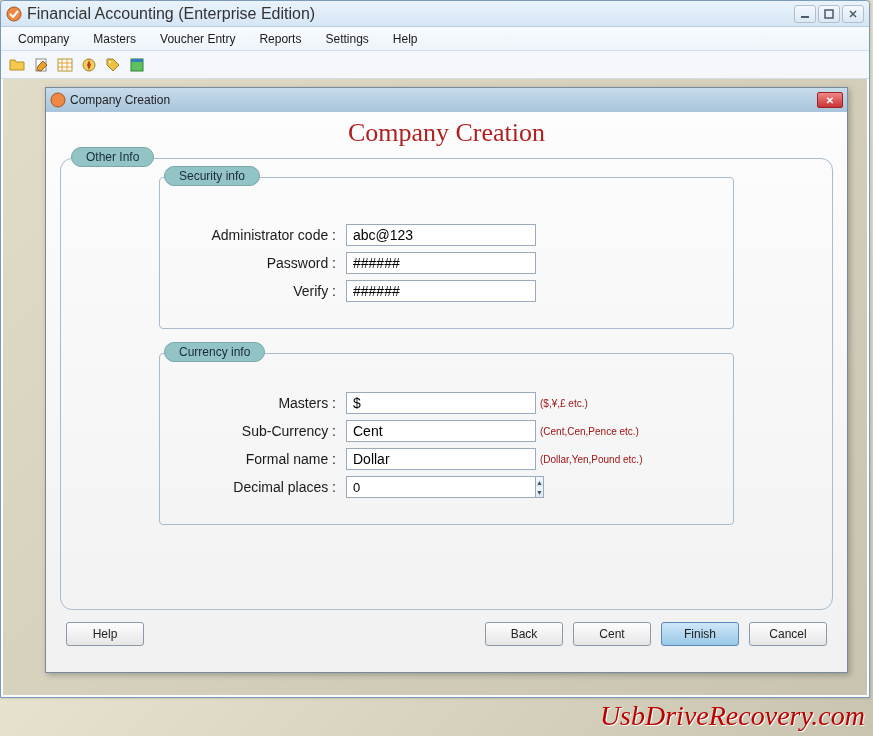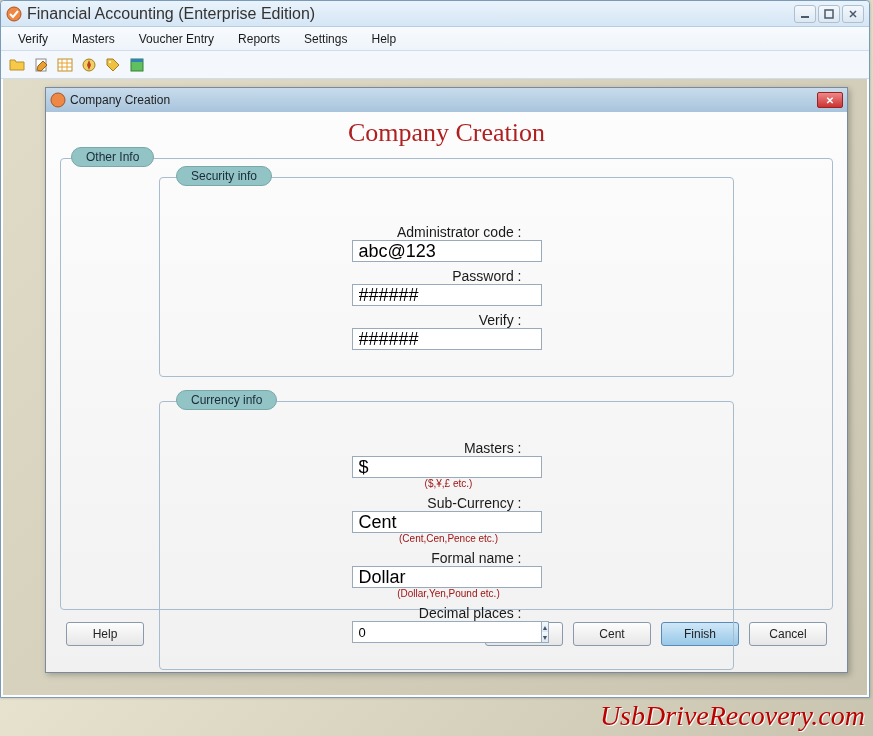--- a/index.html
+++ b/index.html
@@ -24,29 +24,29 @@
 
 .dialog { position: absolute; top: 8px; left: 42px; width: 803px; height: 586px; background: linear-gradient(#fdfdfd,#f1f1f1); border: 1px solid #7a8a9a; box-shadow: 2px 2px 6px rgba(0,0,0,.25); }
 .dialog-titlebar { height: 24px; background: linear-gradient(#c8dcec,#a8c4dc); display: flex; align-items: center; padding: 0 4px; }
 .dialog-titlebar .dlg-icon { width: 16px; height: 16px; margin-right: 4px; }
 .dialog-titlebar .dlg-title { font-size: 12px; color: #222; flex: 1; }
 .dlg-close { width: 26px; height: 16px; background: linear-gradient(#e88,#c33); border: 1px solid #922; border-radius: 2px; display: flex; align-items: center; justify-content: center; color: #fff; font-size: 10px; font-weight: bold; cursor: pointer; }
 
 .dialog-body { padding: 6px 14px 14px; }
 .dlg-heading { text-align: center; font-family: 'Times New Roman', serif; font-size: 26px; color: #b02020; font-weight: normal; margin-bottom: 4px; }
 
-.group-outer { border: 1px solid #a8bccf; border-radius: 4px; padding: 18px 18px 14px; margin-top: 10px; position: relative; height: 452px; }
+.group-outer { border: 1px solid #a8bccf; border-radius: 12px; padding: 18px 18px 14px; margin-top: 10px; position: relative; height: 452px; }
 .legend { position: absolute; top: -12px; left: 10px; background: #92c3c5; border-radius: 10px; padding: 2px 14px; font-size: 12px; color: #1a2a3a; border: 1px solid #7aa8aa; }
 
 .group-inner { border: 1px solid #a8bccf; border-radius: 4px; padding: 26px 16px 20px; margin: 0 80px 24px; position: relative; }
-.group-inner .legend { left: 16px; }
-
-.form-row { display: flex; align-items: center; margin: 6px 0; flex-direction: column; }
+.group-inner .legend { left: 4px; }
+
+.form-row { display: flex; align-items: center; margin: 6px 0; }
 .form-label { width: 170px; text-align: right; padding-right: 10px; font-size: 14px; color: #1a1a1a; }
-.form-input { width: 190px; height: 22px; border: 1px solid #9ab; background: #fff; padding: 0 6px; font-size: 18px; }
+.form-input { width: 190px; height: 22px; border: 1px solid #9ab; background: #fff; padding: 0 6px; font-size: 14px; }
 .form-hint { margin-left: 4px; font-size: 10px; color: #a01515; }
 
 .spinner-wrap { display: flex; width: 190px; }
 .spinner-wrap input { flex: 1; height: 22px; border: 1px solid #9ab; border-right: none; padding: 0 6px; font-size: 13px; }
 .spinner-btns { width: 16px; display: flex; flex-direction: column; border: 1px solid #9ab; }
 .spin-btn { flex: 1; background: linear-gradient(#f4f8fc,#dce8f3); display: flex; align-items: center; justify-content: center; font-size: 7px; color: #456; cursor: pointer; line-height: 1; }
 
 .btn-row { display: flex; align-items: center; gap: 10px; margin-top: 12px; padding: 0 6px; }
 .btn { min-width: 78px; height: 24px; border: 1px solid #8a9aaa; background: linear-gradient(#fdfdfd,#e6e6e6); border-radius: 3px; font-size: 12px; color: #222; cursor: pointer; }
 .btn.primary { background: linear-gradient(#cfe7f8,#98c8e8); border-color: #5a8ab8; }
@@ -79,21 +79,21 @@
         </div>
       <div class="win-btn">
           <svg width="10" height="10">
             <path d="M2 2l6 6M8 2l-6 6" stroke="#4a5a6a" stroke-width="1.5"></path>
           </svg>
         </div>
     </div>
   </div>
 
   <div class="menubar">
-    <span class="menu-item">Verify</span>
+    <span class="menu-item">Company</span>
     <span class="menu-item">Masters</span>
     <span class="menu-item">Voucher Entry</span>
     <span class="menu-item">Reports</span>
     <span class="menu-item">Settings</span>
     <span class="menu-item">Help</span>
   </div>
 
   <div class="toolbar">
     <div class="tool-btn">
         <svg viewBox="0 0 16 16">

